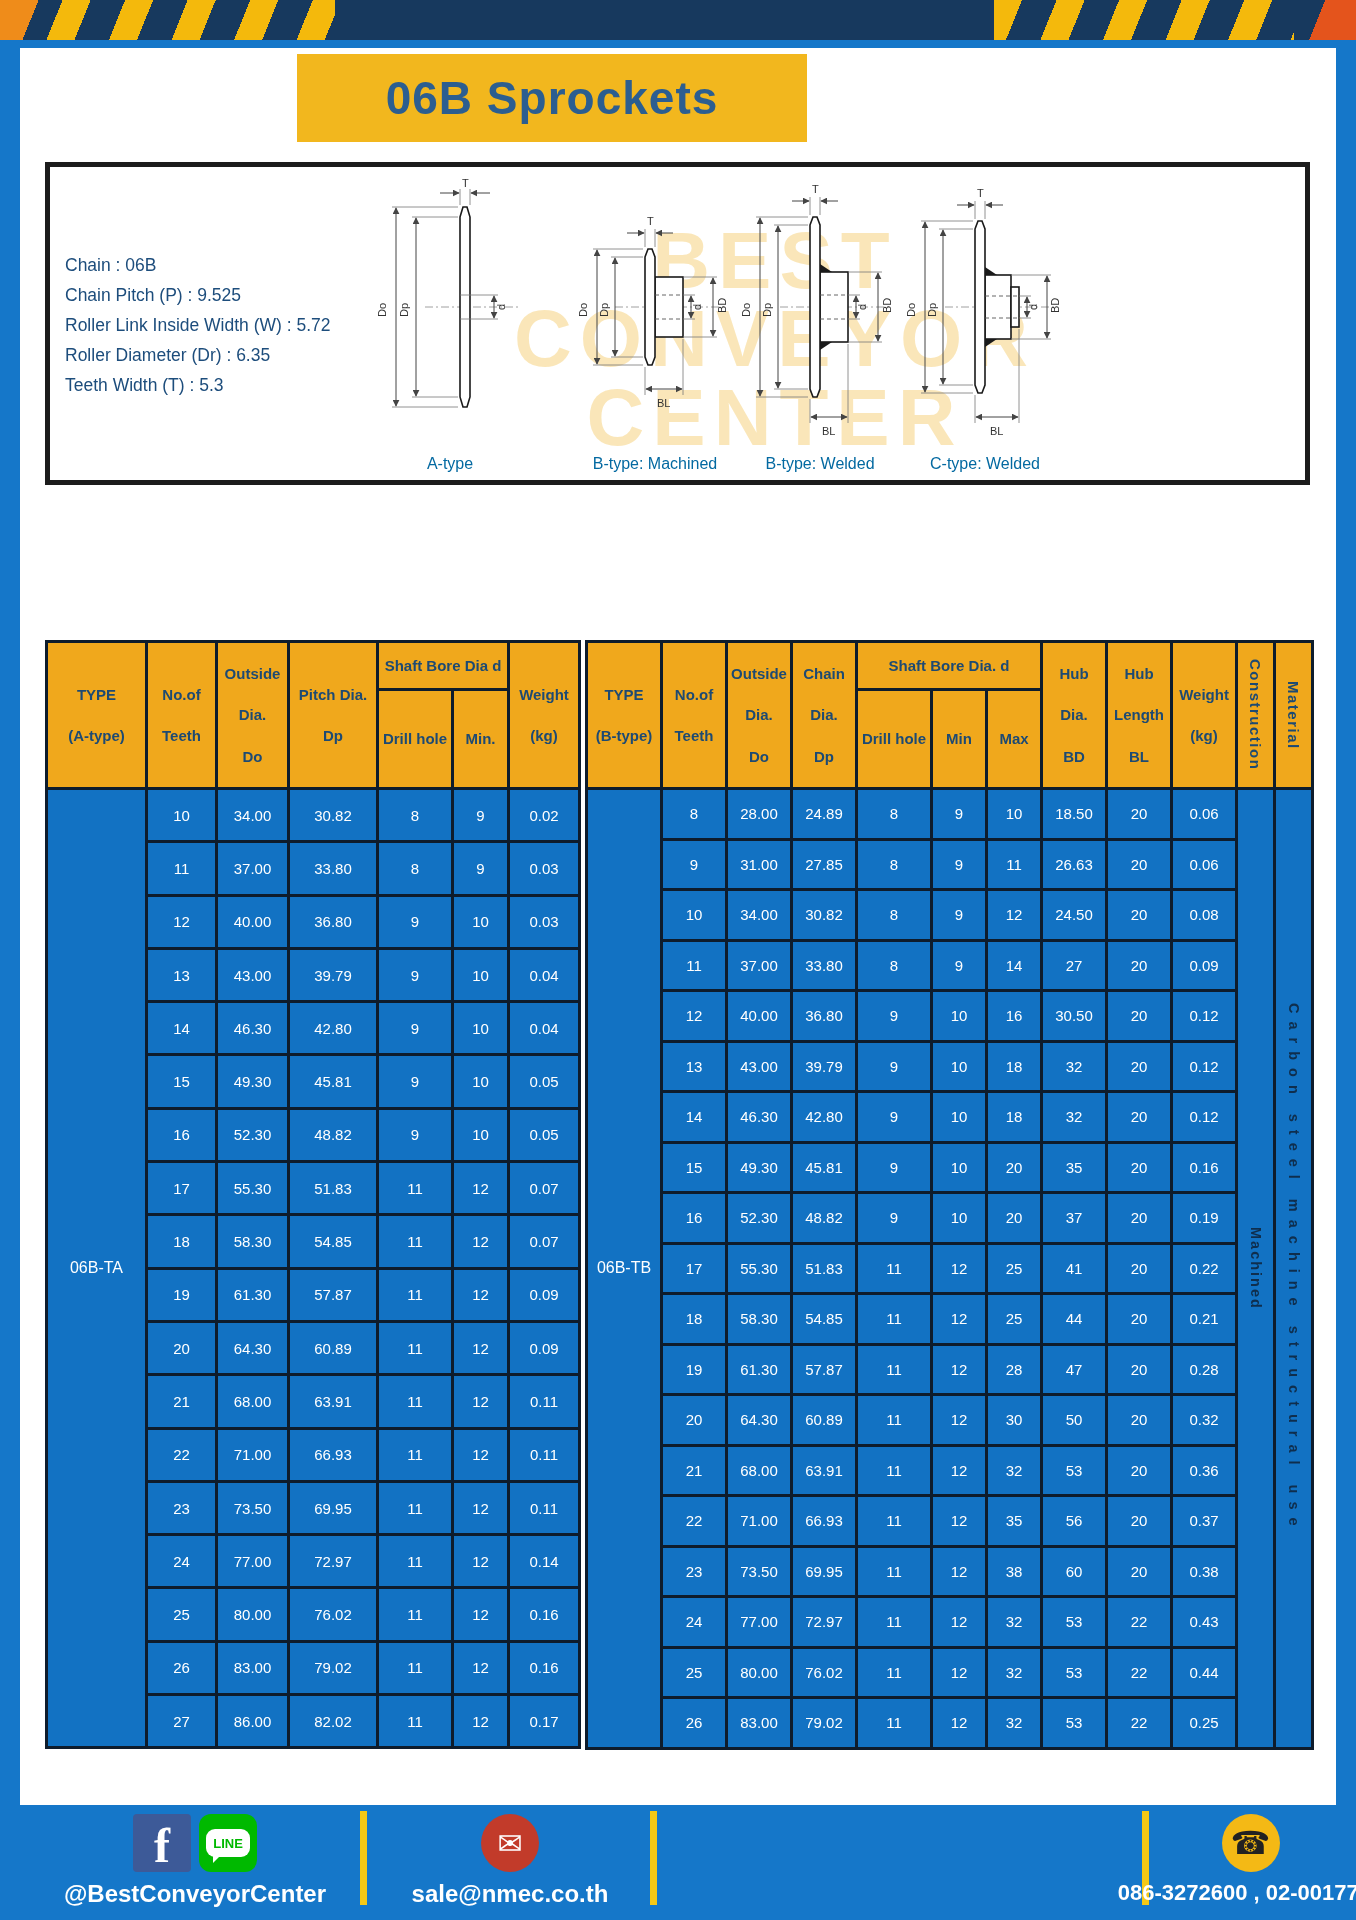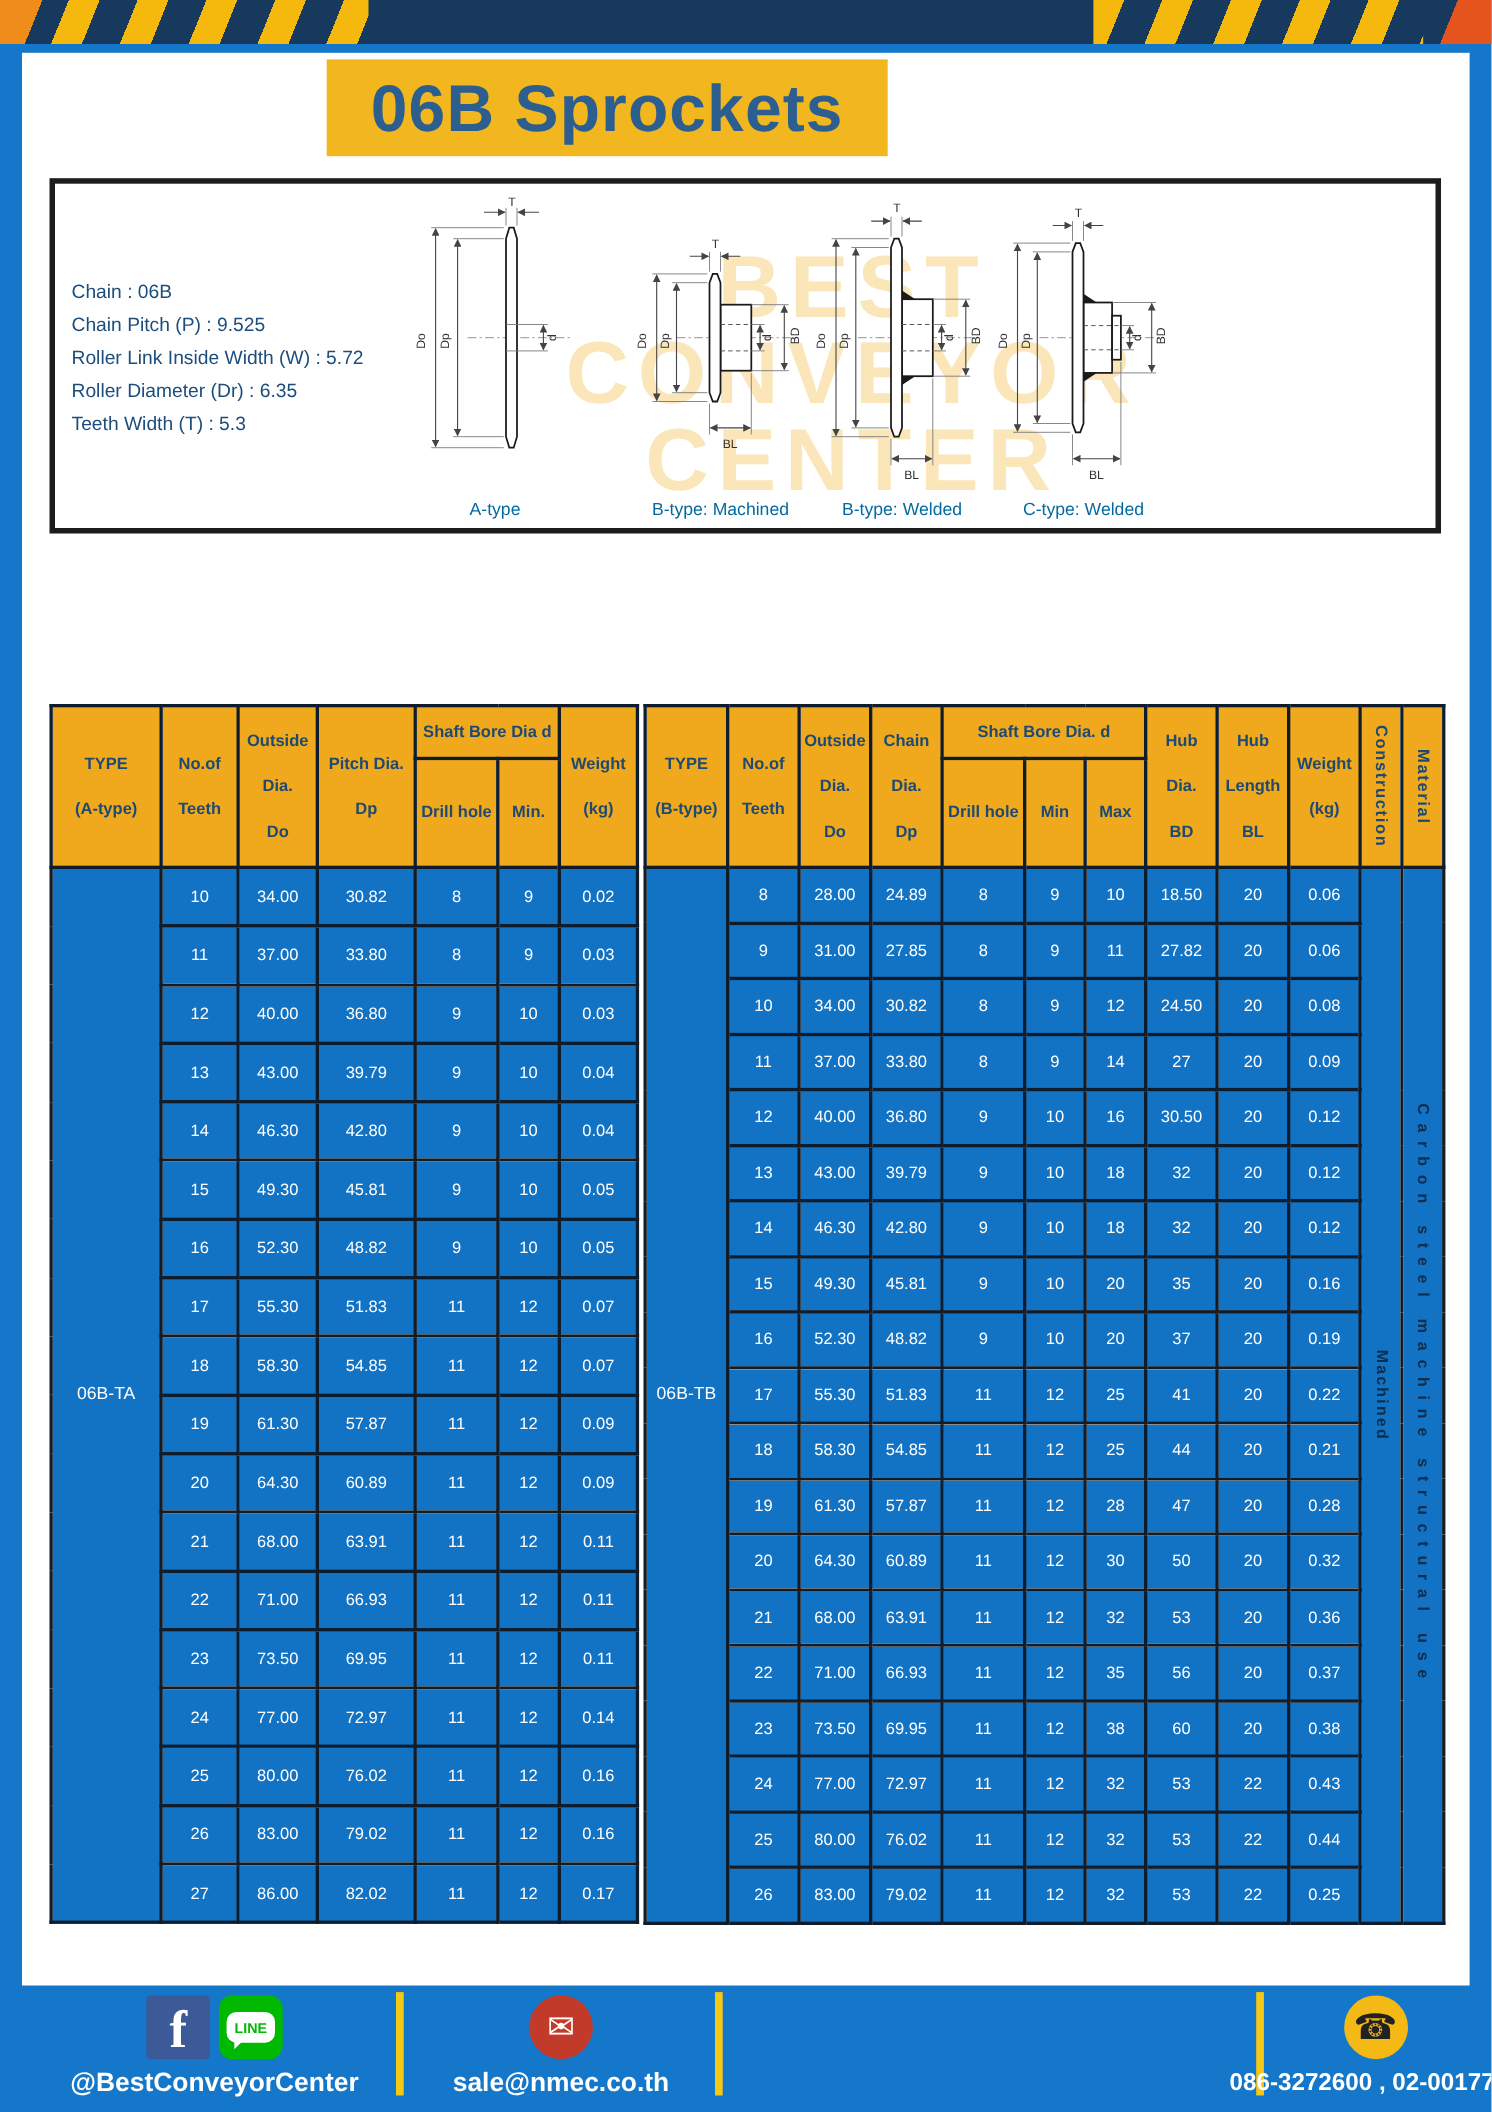--- a/index.html
+++ b/index.html
@@ -12,21 +12,21 @@
   .corner-l{position:absolute;left:0;top:0;width:54px;height:40px;
     background:linear-gradient(112deg,#ef8c1a 0 55%,rgba(0,0,0,0) 55%);}
   .stripes-r{position:absolute;right:62px;top:0;width:300px;height:40px;
     background:repeating-linear-gradient(112deg,#f4b90c 0 26px,#17395e 26px 58px);}
   .corner-r{position:absolute;right:0;top:0;width:62px;height:40px;
     background:linear-gradient(112deg,#17395e 0 40%,#e4541c 40%);}
   
   .sheet{position:absolute;left:20px;top:48px;width:1316px;height:1757px;background:#ffffff;}
   .title-box{position:absolute;left:277px;top:6px;width:510px;height:88px;background:#f2b71e;
     display:flex;align-items:center;justify-content:center;}
-  .title-box h1{margin:0;font-size:60px;font-weight:bold;color:#2c5e90;letter-spacing:1px;}
+  .title-box h1{margin:0;font-size:46px;font-weight:bold;color:#2c5e90;letter-spacing:1px;}
   
   .panel{position:absolute;left:25px;top:114px;width:1255px;height:313px;background:#fff;
     border:5px solid #1c1c1c;}
   .watermark{position:absolute;left:430px;top:55px;width:590px;text-align:center;
     font-size:80px;font-weight:bold;color:#f0b429;opacity:.32;line-height:.98;
     letter-spacing:8px;pointer-events:none;}
   .specs{position:absolute;left:15px;top:88px;color:#1d4d7c;font-weight:normal;font-size:17.5px;}
   .specs div{margin-bottom:9px;}
   .diag{position:absolute;top:10px;width:160px;height:300px;}
   .diag .cap{position:absolute;left:0;top:278px;width:160px;text-align:center;
@@ -506,21 +506,21 @@
             <td class="vert-data-cell" rowspan="19">Machined</td>
             <td class="vert-data-cell vert-mat" rowspan="19">Carbon  steel  machine  structural  use</td>
           </tr>
           <tr>
             <td>9</td>
             <td>31.00</td>
             <td>27.85</td>
             <td>8</td>
             <td>9</td>
             <td>11</td>
-            <td>27.82</td>
+            <td>26.63</td>
             <td>20</td>
             <td>0.06</td>
           </tr>
           <tr>
             <td>10</td>
             <td>34.00</td>
             <td>30.82</td>
             <td>8</td>
             <td>9</td>
             <td>12</td>

